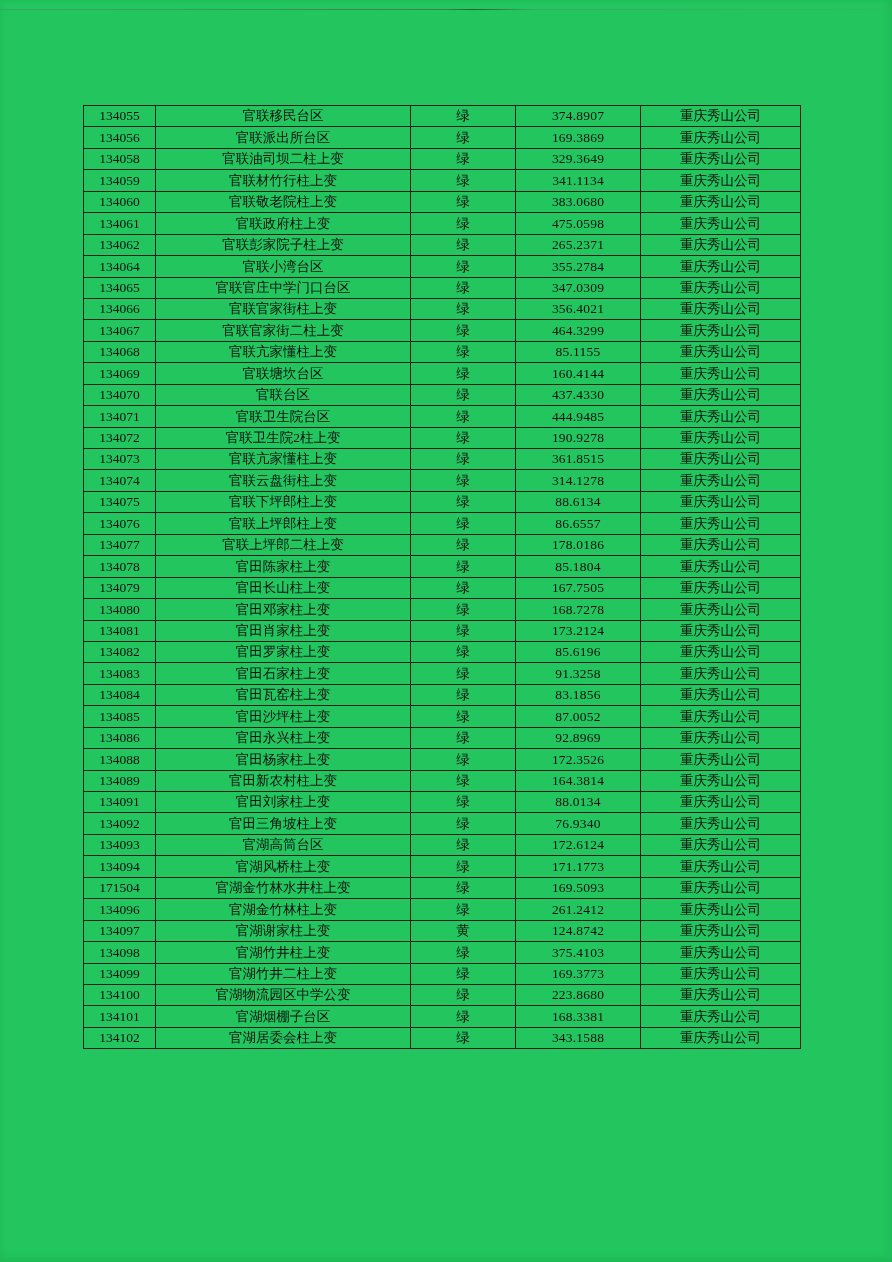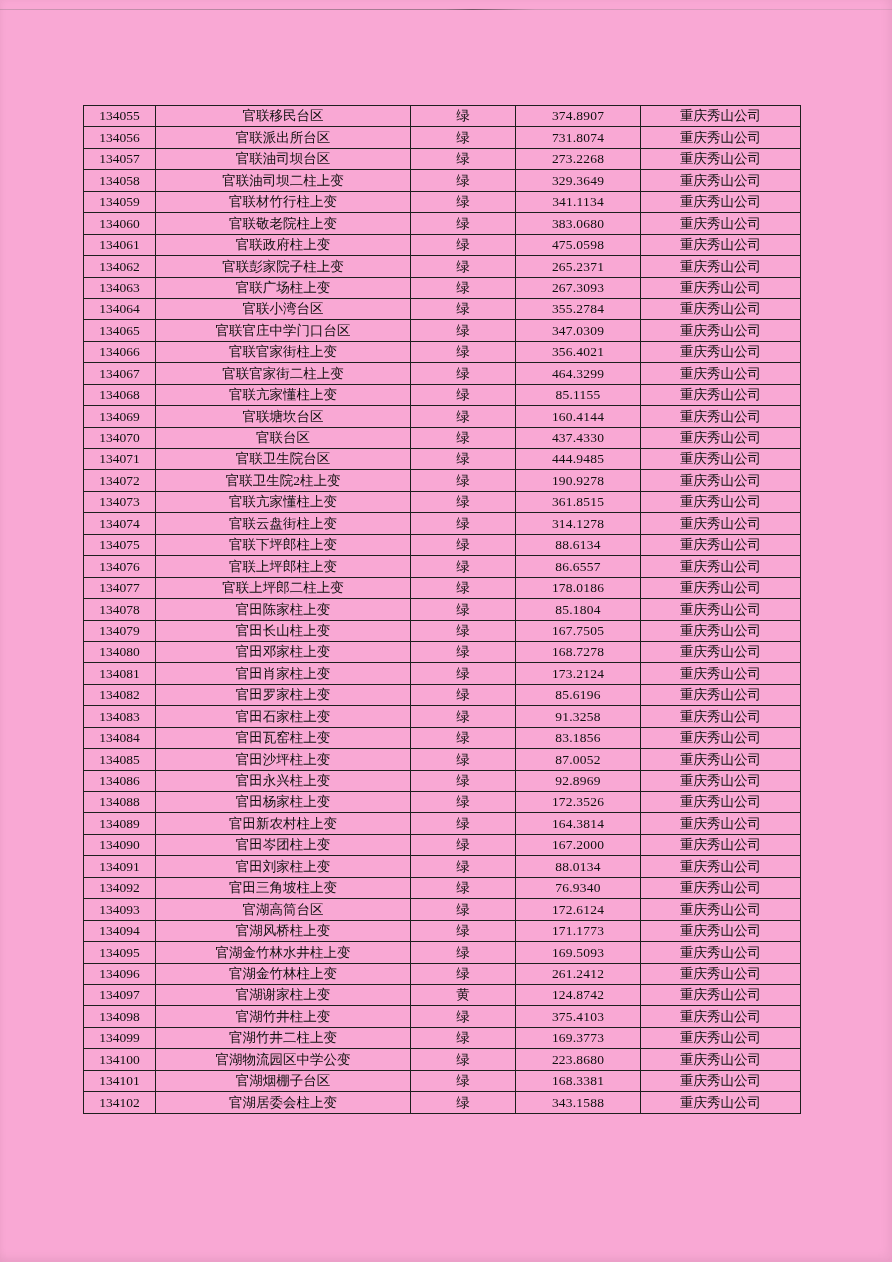--- a/index.html
+++ b/index.html
@@ -9,21 +9,21 @@
     height: 1262px;
     background: #ffffff;
     font-family: "Liberation Serif", "DejaVu Serif", serif;
     position: relative;
     overflow: hidden;
   }
 
   .page {
     position: absolute;
     inset: 0;
-    background: #f9a8d4;
+    background: #22c55e;
     box-shadow: inset -4px -5px 10px rgba(0,0,0,0.05), inset 2px 0 6px rgba(0,0,0,0.03);
   }
 
   
   .scan-line {
     position: absolute;
     top: 9px;
     left: 0;
     width: 892px;
     height: 1px;
@@ -81,28 +81,21 @@
           <td class="col-id">134055</td>
           <td class="col-name">官联移民台区</td>
           <td class="col-status">绿</td>
           <td class="col-value">374.8907</td>
           <td class="col-company">重庆秀山公司</td>
         </tr>
         <tr>
           <td class="col-id">134056</td>
           <td class="col-name">官联派出所台区</td>
           <td class="col-status">绿</td>
-          <td class="col-value">731.8074</td>
-          <td class="col-company">重庆秀山公司</td>
-        </tr>
-        <tr>
-          <td class="col-id">134057</td>
-          <td class="col-name">官联油司坝台区</td>
-          <td class="col-status">绿</td>
-          <td class="col-value">273.2268</td>
+          <td class="col-value">169.3869</td>
           <td class="col-company">重庆秀山公司</td>
         </tr>
         <tr>
           <td class="col-id">134058</td>
           <td class="col-name">官联油司坝二柱上变</td>
           <td class="col-status">绿</td>
           <td class="col-value">329.3649</td>
           <td class="col-company">重庆秀山公司</td>
         </tr>
         <tr>
@@ -127,27 +120,20 @@
           <td class="col-company">重庆秀山公司</td>
         </tr>
         <tr>
           <td class="col-id">134062</td>
           <td class="col-name">官联彭家院子柱上变</td>
           <td class="col-status">绿</td>
           <td class="col-value">265.2371</td>
           <td class="col-company">重庆秀山公司</td>
         </tr>
         <tr>
-          <td class="col-id">134063</td>
-          <td class="col-name">官联广场柱上变</td>
-          <td class="col-status">绿</td>
-          <td class="col-value">267.3093</td>
-          <td class="col-company">重庆秀山公司</td>
-        </tr>
-        <tr>
           <td class="col-id">134064</td>
           <td class="col-name">官联小湾台区</td>
           <td class="col-status">绿</td>
           <td class="col-value">355.2784</td>
           <td class="col-company">重庆秀山公司</td>
         </tr>
         <tr>
           <td class="col-id">134065</td>
           <td class="col-name">官联官庄中学门口台区</td>
           <td class="col-status">绿</td>
@@ -309,27 +295,20 @@
           <td class="col-company">重庆秀山公司</td>
         </tr>
         <tr>
           <td class="col-id">134089</td>
           <td class="col-name">官田新农村柱上变</td>
           <td class="col-status">绿</td>
           <td class="col-value">164.3814</td>
           <td class="col-company">重庆秀山公司</td>
         </tr>
         <tr>
-          <td class="col-id">134090</td>
-          <td class="col-name">官田岑团柱上变</td>
-          <td class="col-status">绿</td>
-          <td class="col-value">167.2000</td>
-          <td class="col-company">重庆秀山公司</td>
-        </tr>
-        <tr>
           <td class="col-id">134091</td>
           <td class="col-name">官田刘家柱上变</td>
           <td class="col-status">绿</td>
           <td class="col-value">88.0134</td>
           <td class="col-company">重庆秀山公司</td>
         </tr>
         <tr>
           <td class="col-id">134092</td>
           <td class="col-name">官田三角坡柱上变</td>
           <td class="col-status">绿</td>
@@ -344,21 +323,21 @@
           <td class="col-company">重庆秀山公司</td>
         </tr>
         <tr>
           <td class="col-id">134094</td>
           <td class="col-name">官湖风桥柱上变</td>
           <td class="col-status">绿</td>
           <td class="col-value">171.1773</td>
           <td class="col-company">重庆秀山公司</td>
         </tr>
         <tr>
-          <td class="col-id">134095</td>
+          <td class="col-id">171504</td>
           <td class="col-name">官湖金竹林水井柱上变</td>
           <td class="col-status">绿</td>
           <td class="col-value">169.5093</td>
           <td class="col-company">重庆秀山公司</td>
         </tr>
         <tr>
           <td class="col-id">134096</td>
           <td class="col-name">官湖金竹林柱上变</td>
           <td class="col-status">绿</td>
           <td class="col-value">261.2412</td>

